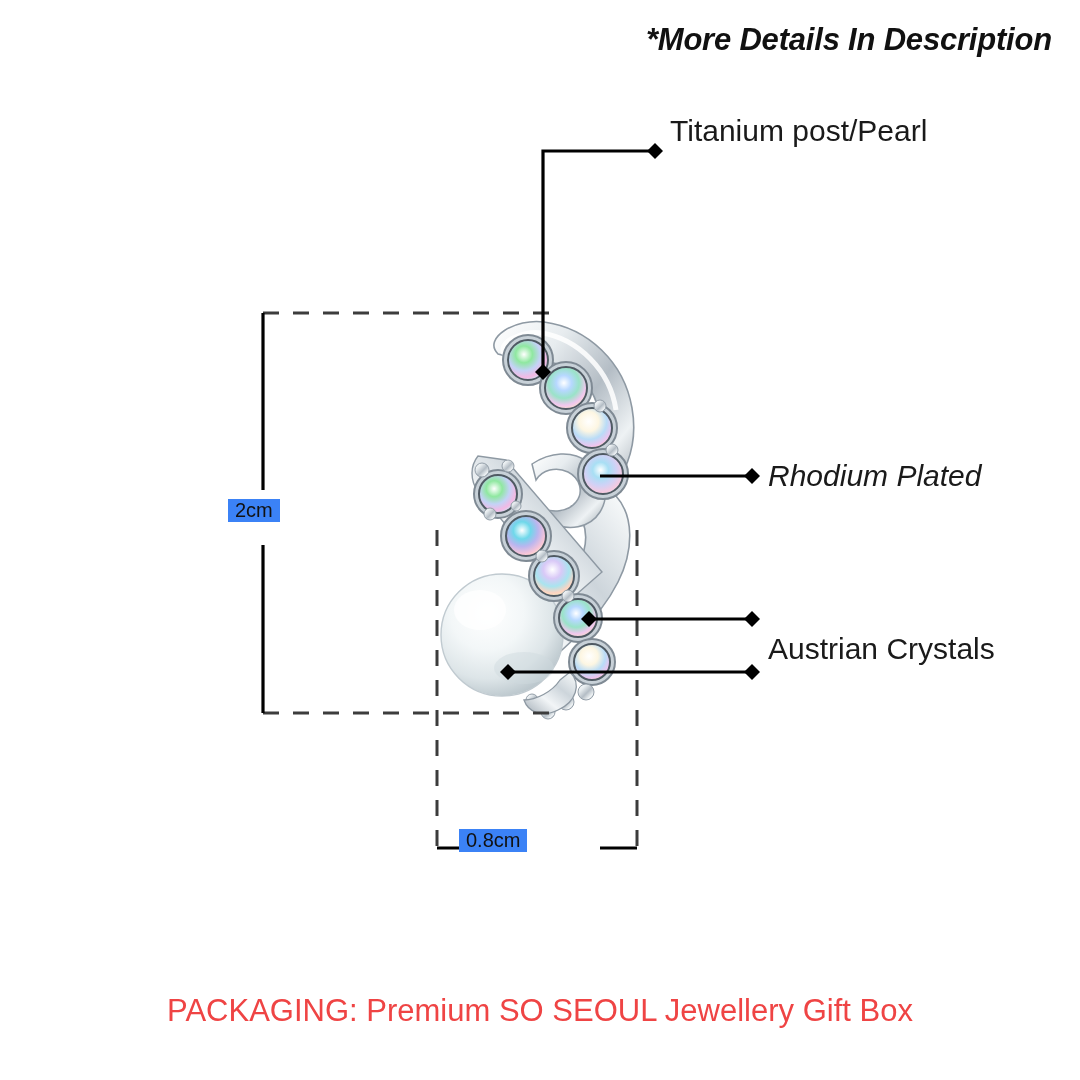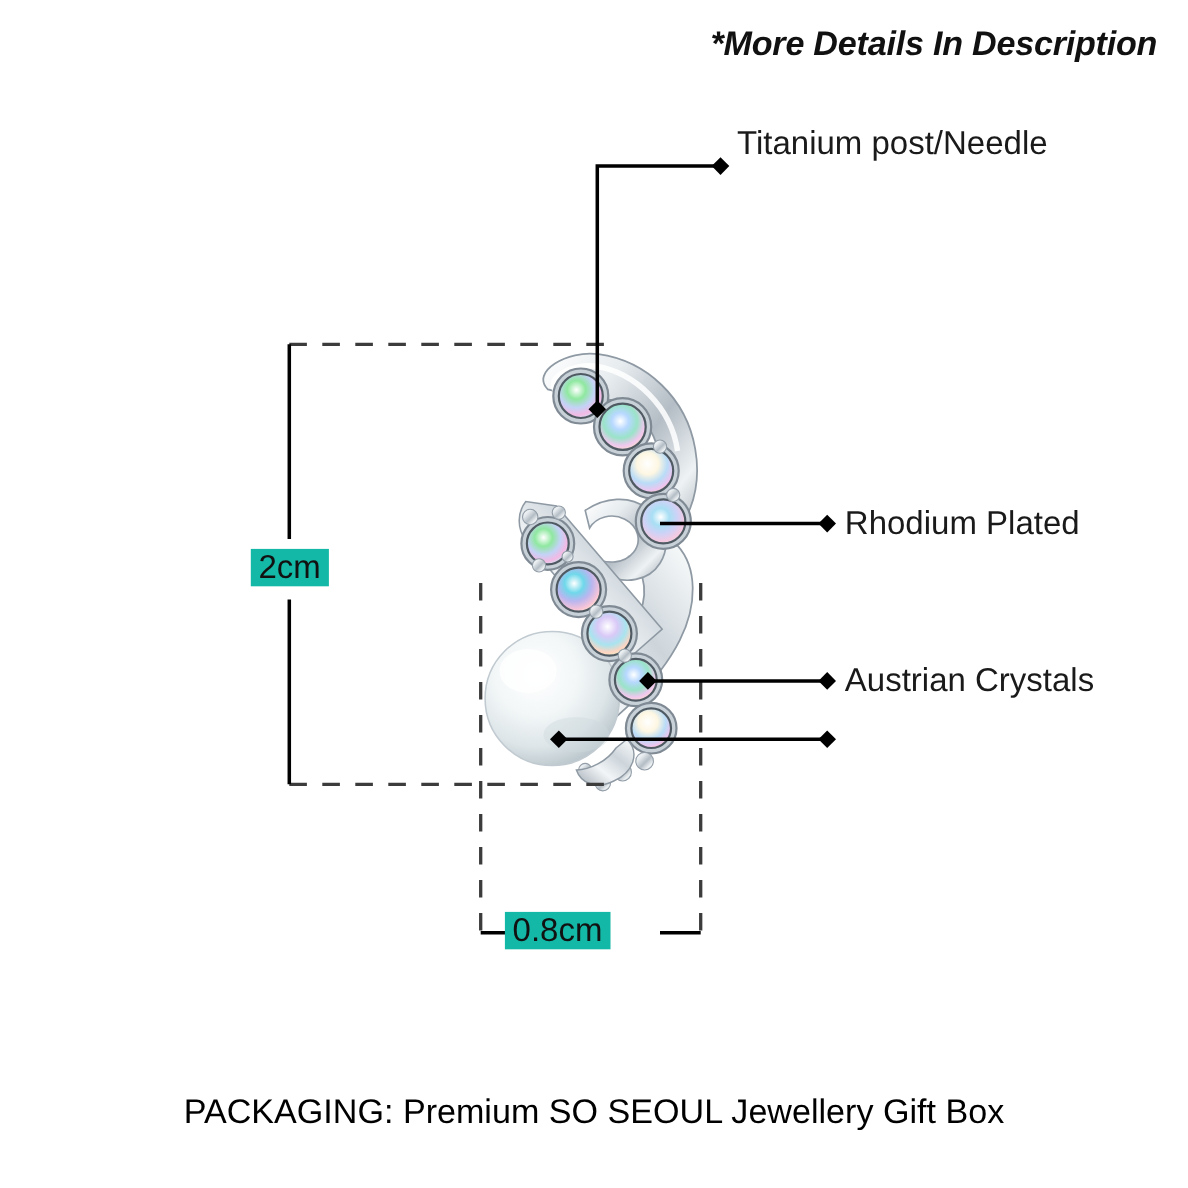--- a/index.html
+++ b/index.html
@@ -35,34 +35,34 @@
     position: absolute;
     font-size: 30px;
     color: #1a1a1a;
     white-space: nowrap;
     line-height: 1.22;
   }
   .callout-label.two-line { white-space: normal; width: 400px; }
 
   .dim-label {
     position: absolute;
-    font-size: 30px;
+    font-size: 20px;
     color: #111111;
     white-space: nowrap;
-    background: #14b8a6;
+    background: #3b82f6;
     padding: 0 7px;
   }
   .footer-note {
     position: absolute;
     left: 0;
     right: 0;
     top: 993px;
     text-align: center;
     font-size: 31px;
-    color: #000000;
+    color: #ef4444;
   }
 
   
   .svg-layer {
     position: absolute;
     left: 0; top: 0;
     width: 1080px;
     height: 1080px;
     pointer-events: none;
   }
@@ -276,26 +276,26 @@
     </g>
 
     <g>
       <path class="lead" d="M508,672 L748,672"></path>
       <path class="dia" d="M508,664 L516,672 L508,680 L500,672 Z"></path>
       <path class="dia" d="M752,664 L760,672 L752,680 L744,672 Z"></path>
     </g>
   </svg>
 
   <div class="callout-label two-line" style="left:670px; top:113px;">
-    <span>Titanium post/Needle</span><br>
+    <span>Titanium post/Pearl</span><br>
   </div>
 
-  <div class="callout-label" style="left:768px; top:458px;">Rhodium Plated</div>
-
-  <div class="callout-label" style="left:768px; top:601px;">Austrian Crystals</div>
+  <div class="callout-label" style="left:768px; top:458px;font-style:italic;">Rhodium Plated</div>
+
+  <div class="callout-label" style="left:768px; top:631px;">Austrian Crystals</div>
 
 
   <div class="dim-label" style="left:228px; top:499px;">2cm</div>
 
   <div class="dim-label" style="left:459px; top:829px;">0.8cm</div>
 
   <div class="footer-note">PACKAGING: Premium SO SEOUL Jewellery Gift Box</div>
 
 </div>
 

